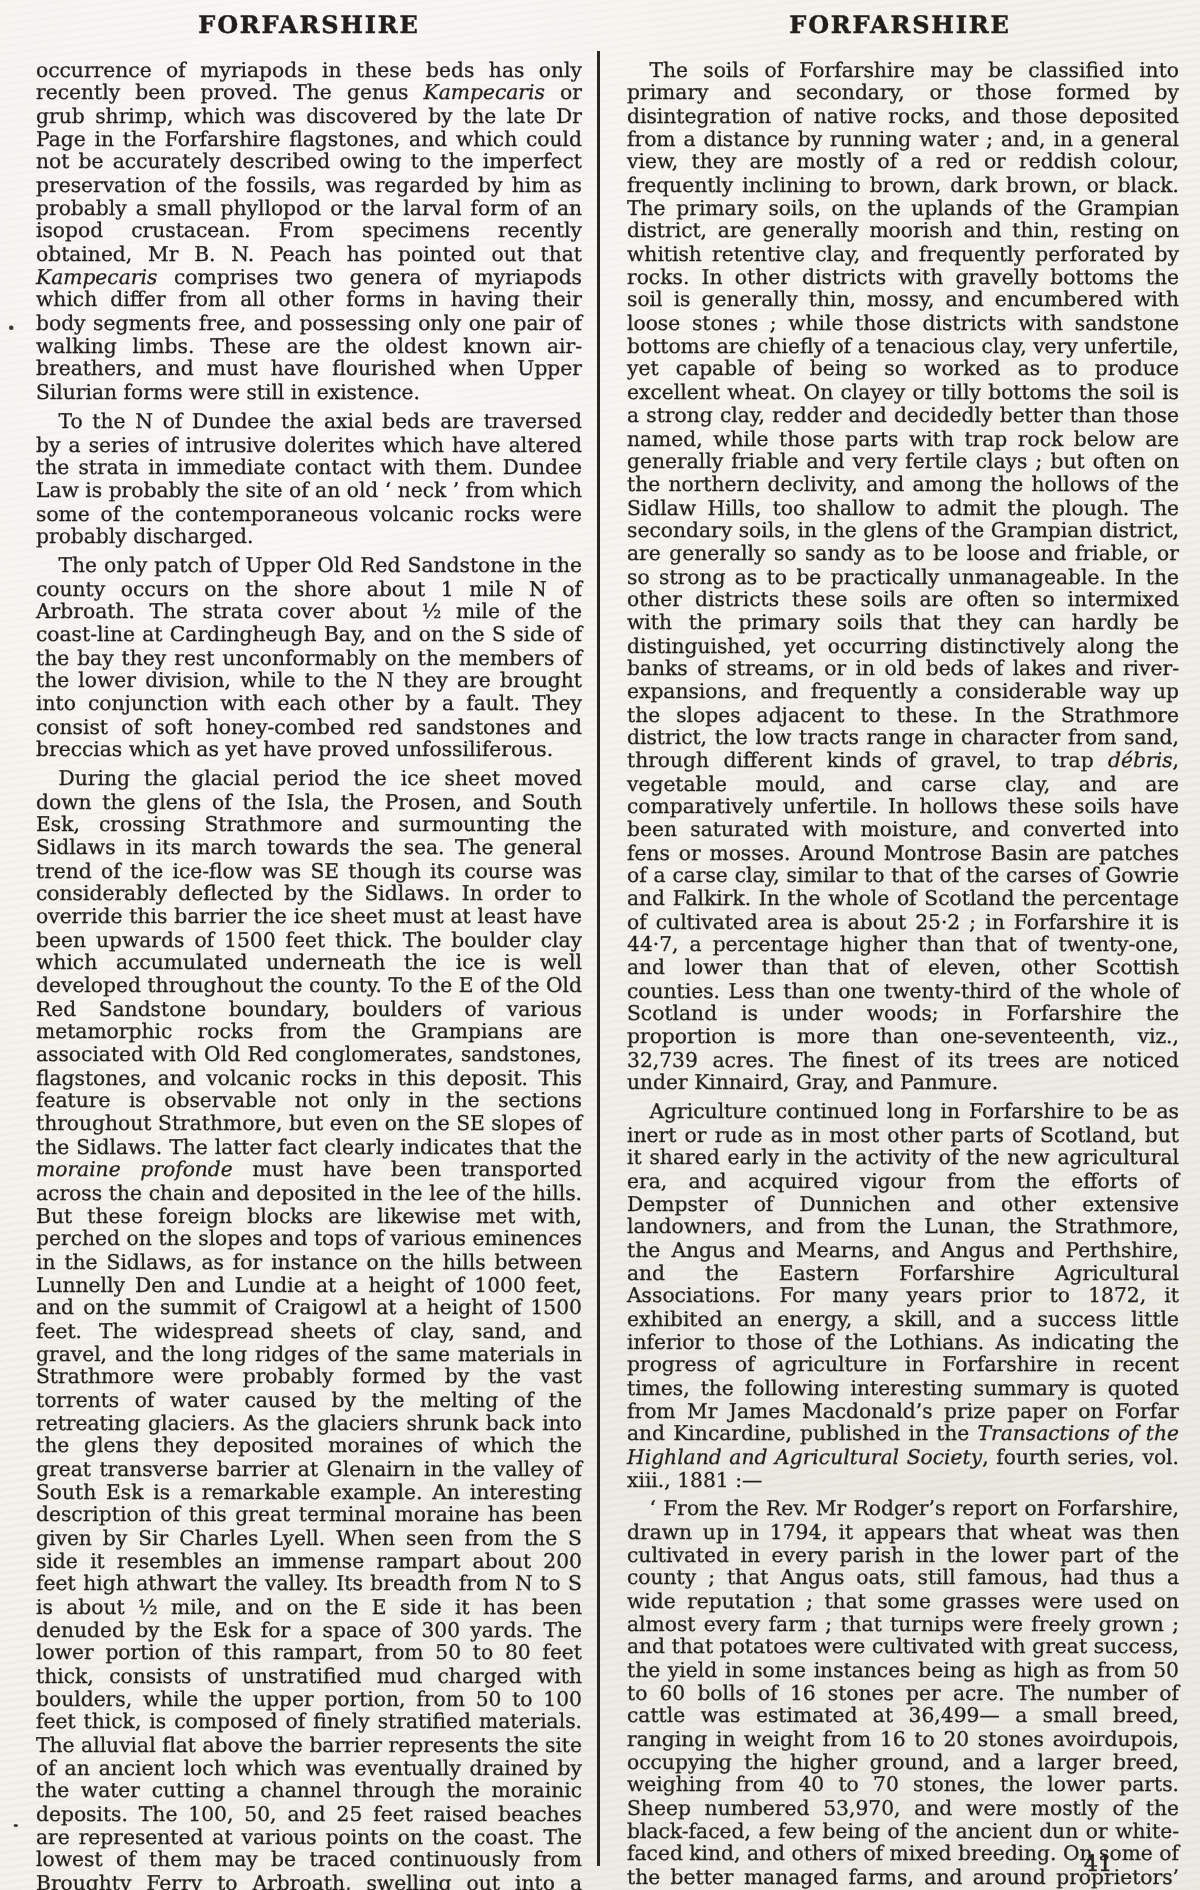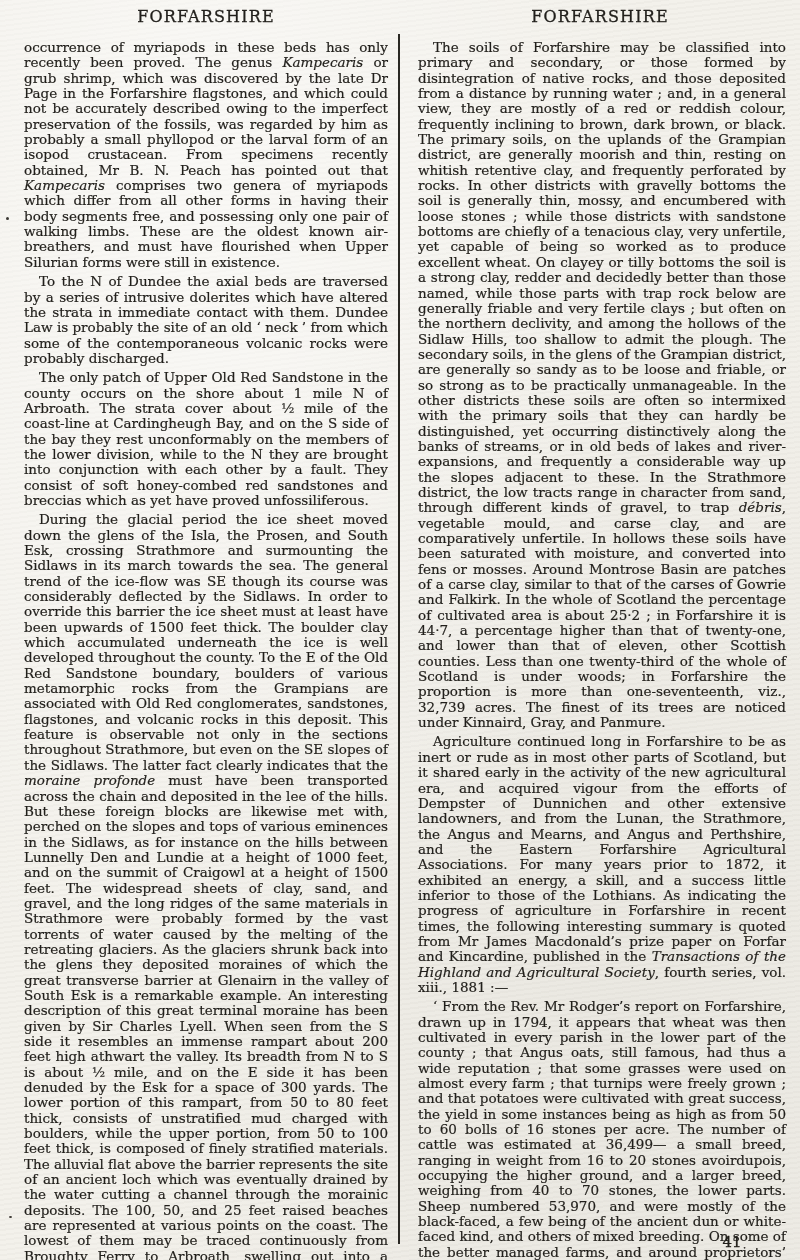--- a/index.html
+++ b/index.html
@@ -12,21 +12,21 @@
     position:relative;width:800px;height:1260px;overflow:hidden;
     background:
       radial-gradient(ellipse at 25% 15%, rgba(255,255,255,.55), rgba(255,255,255,0) 55%),
       radial-gradient(ellipse at 80% 85%, rgba(120,115,100,.08), rgba(255,255,255,0) 60%),
       repeating-linear-gradient(173deg, rgba(110,105,95,.035) 0 2px, rgba(255,255,255,0) 2px 5px),
       #f3f1eb;
     color:#211f1b;
   }
   .running-head{
     position:absolute;top:7px;width:372px;text-align:center;
-    font-weight:400;font-size:16px;letter-spacing:1.2px;
+    font-weight:700;font-size:16px;letter-spacing:1.2px;
     -webkit-text-stroke:.3px #211f1b;
   }
   .running-head.lh{left:20px;}
   .running-head.rh{left:414px;}
   .col-divider{
     position:absolute;left:398px;top:34px;width:2px;height:1210px;
     background:#2a2823;
   }
   .column{
     position:absolute;top:36px;

